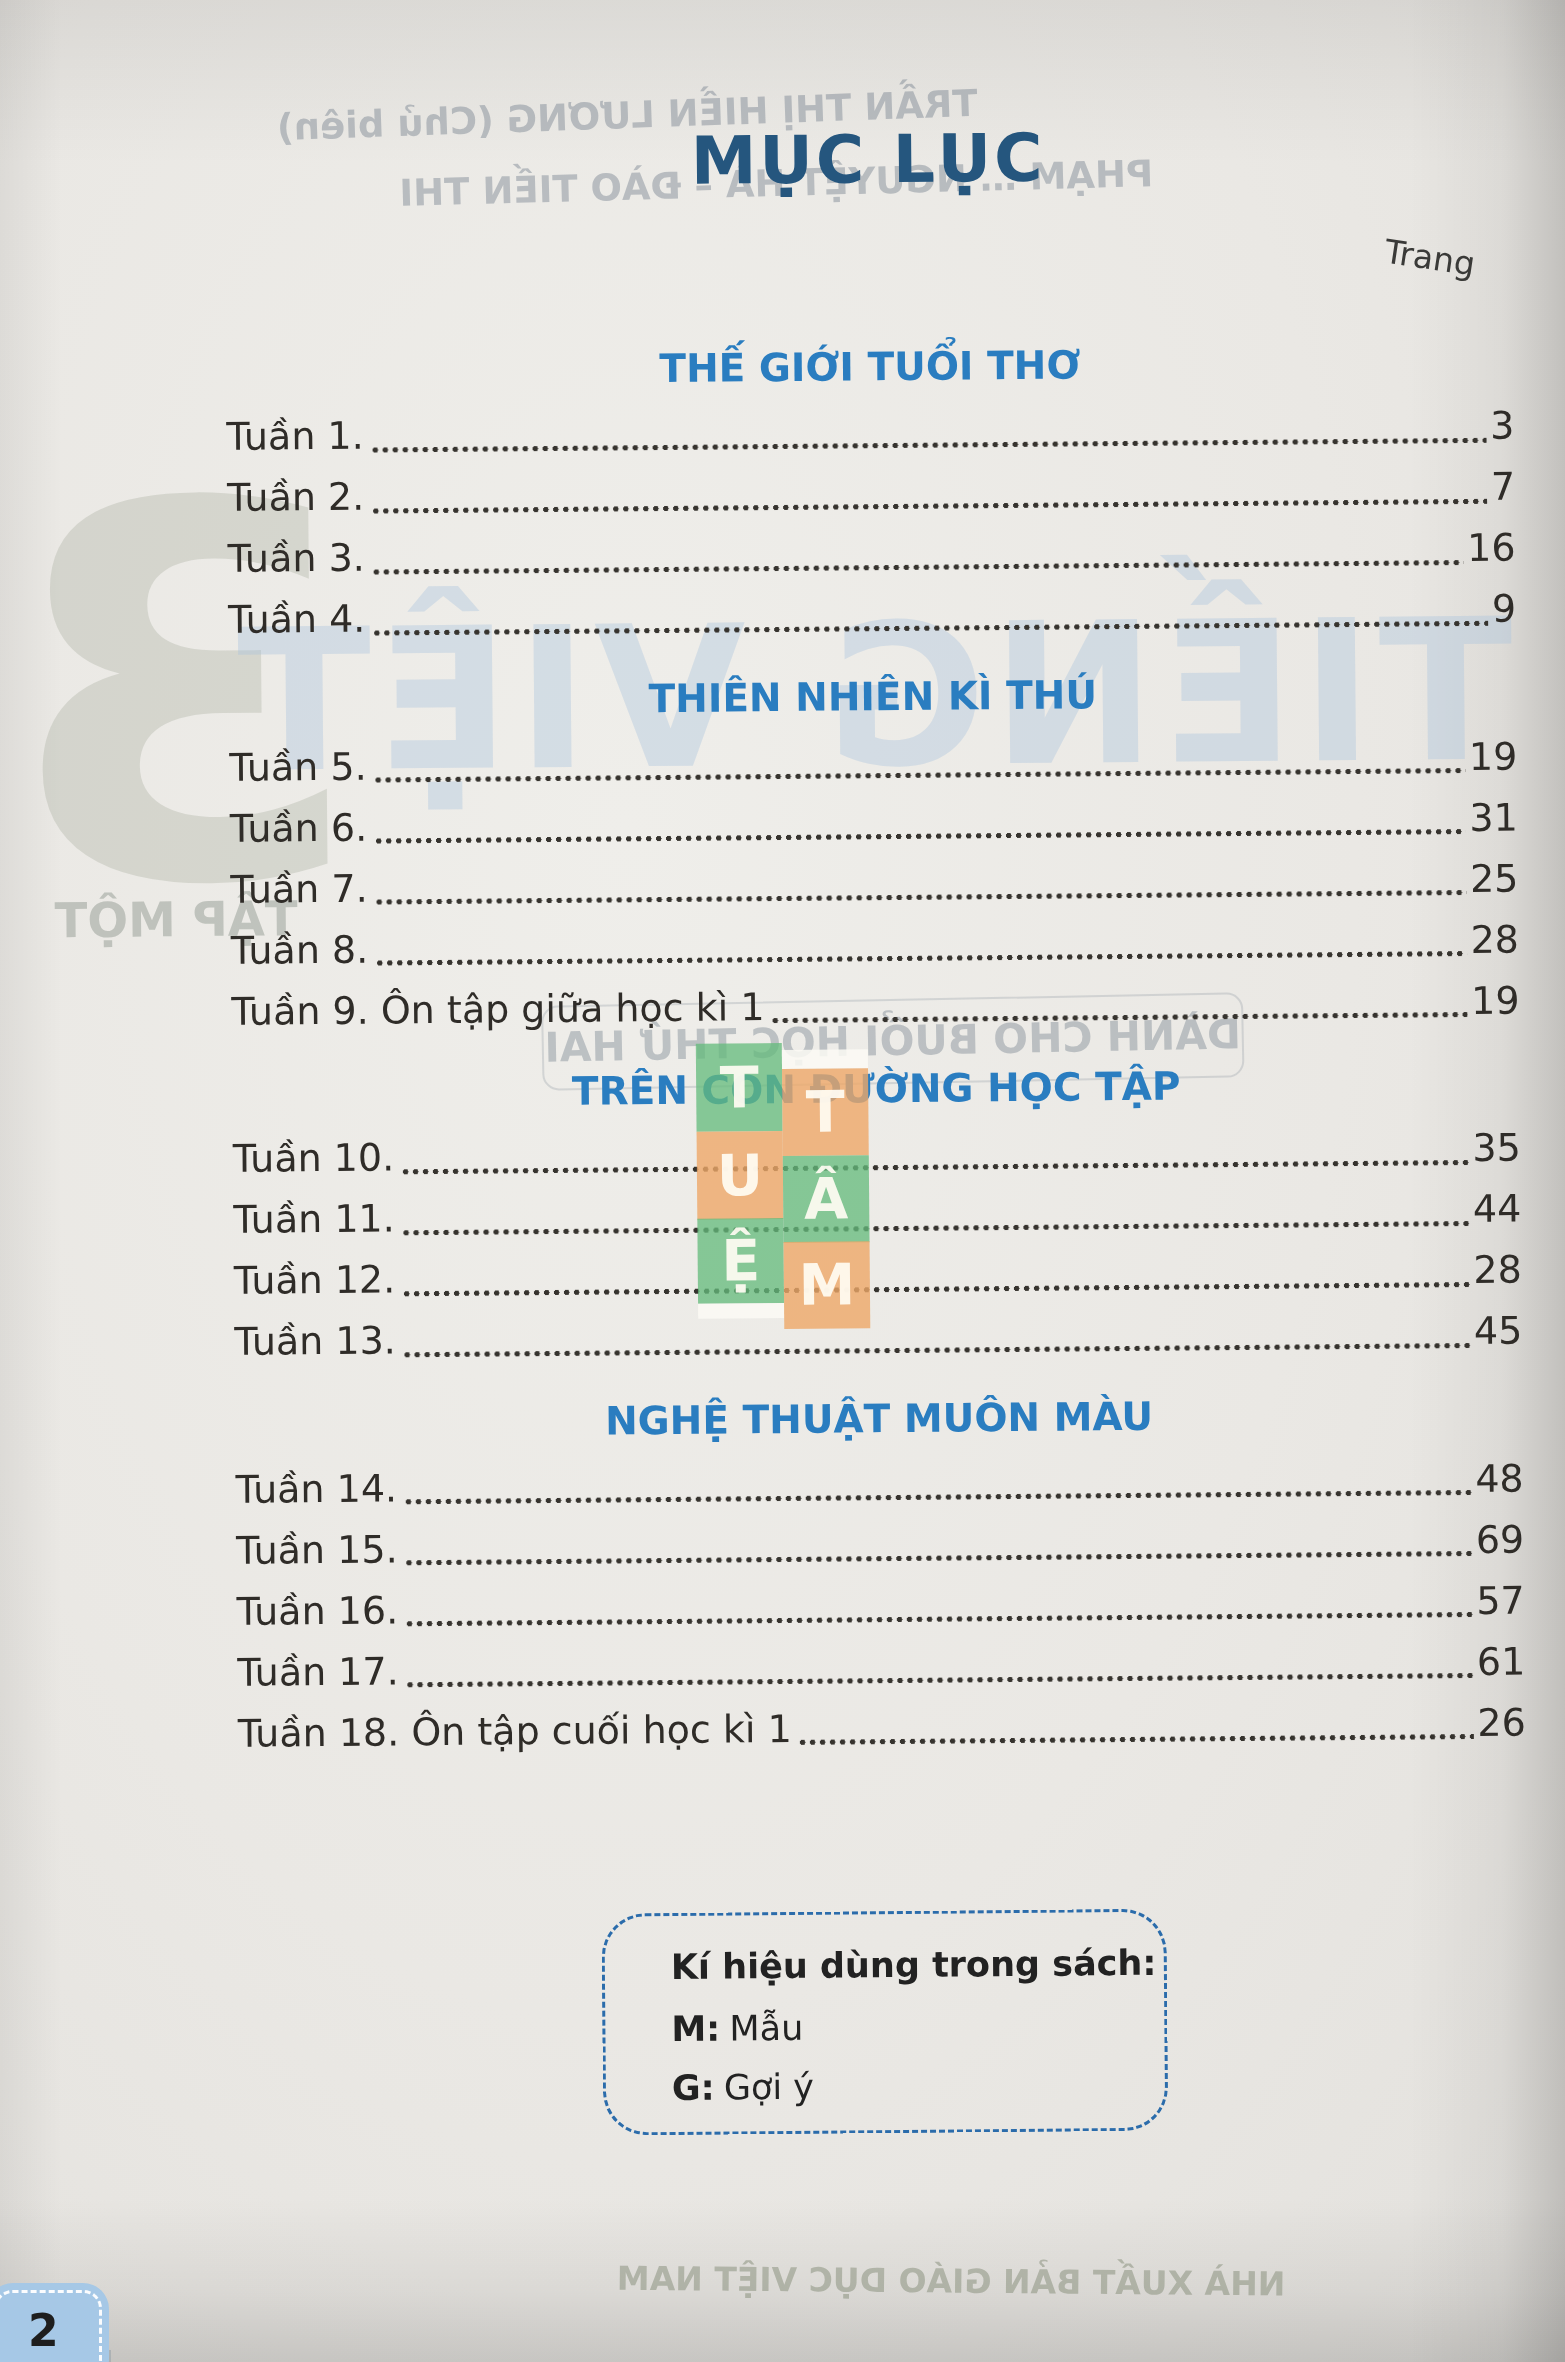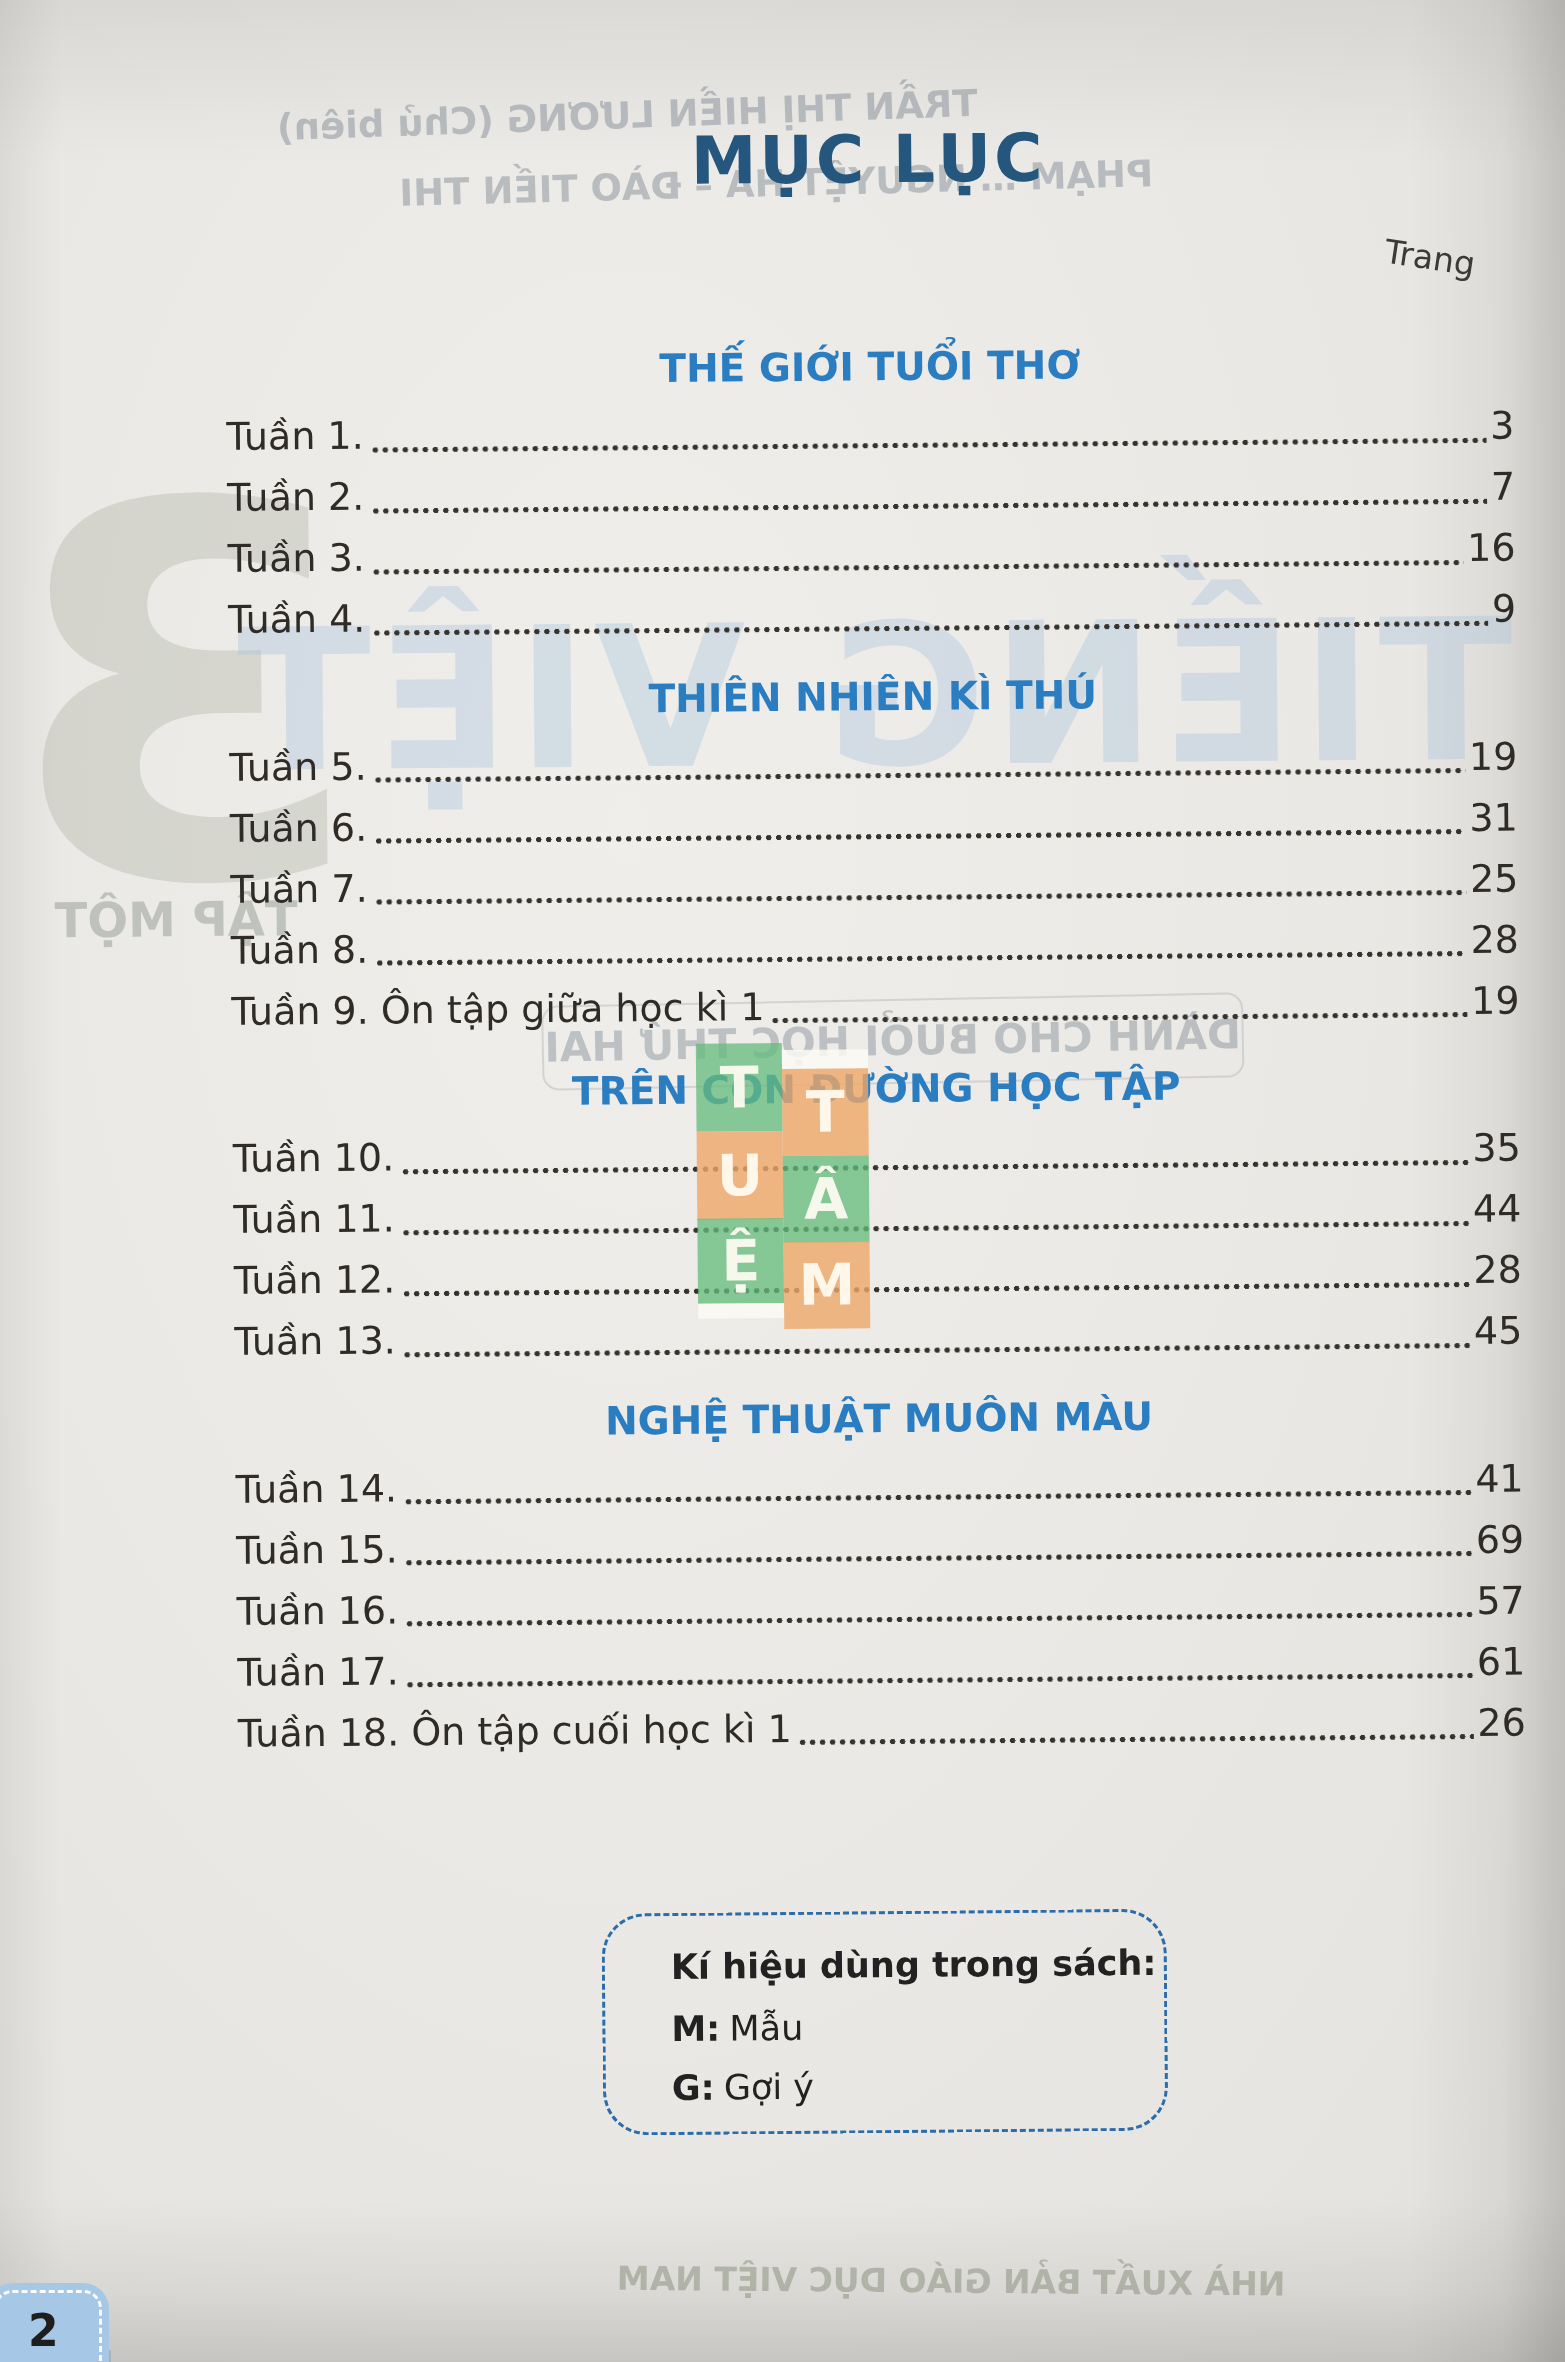--- a/index.html
+++ b/index.html
@@ -171,21 +171,21 @@
           <span class="dots"></span>
           <span class="pg">45</span>
         </div>
       </div>
 
       <div class="sec">
         <div class="sec-heading">NGHỆ THUẬT MUÔN MÀU</div>
         <div class="row">
           <span class="lbl">Tuần 14.</span>
           <span class="dots"></span>
-          <span class="pg">41</span>
+          <span class="pg">48</span>
         </div>
         <div class="row">
           <span class="lbl">Tuần 15.</span>
           <span class="dots"></span>
           <span class="pg">69</span>
         </div>
         <div class="row">
           <span class="lbl">Tuần 16.</span>
           <span class="dots"></span>
           <span class="pg">57</span>

